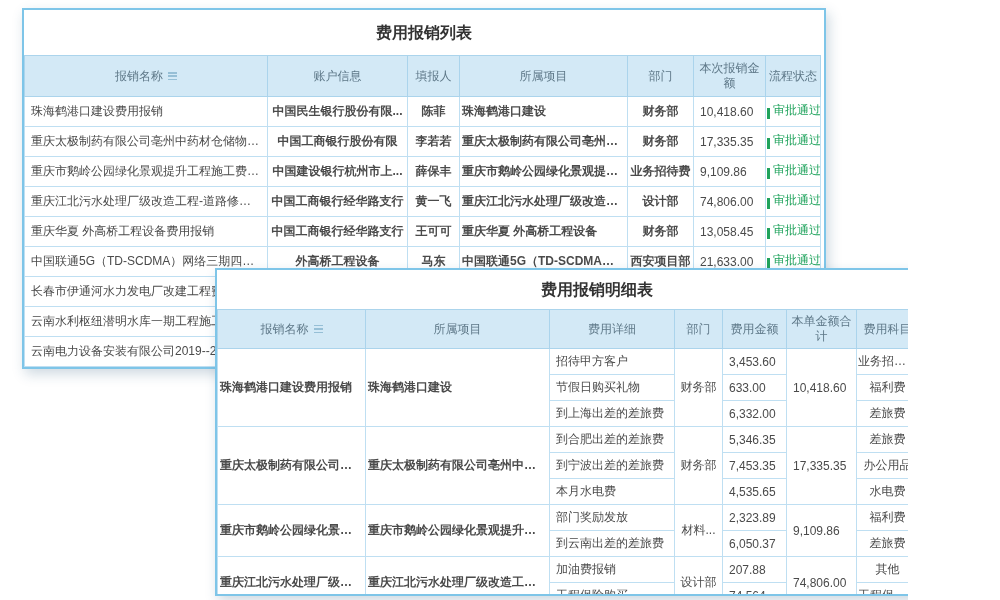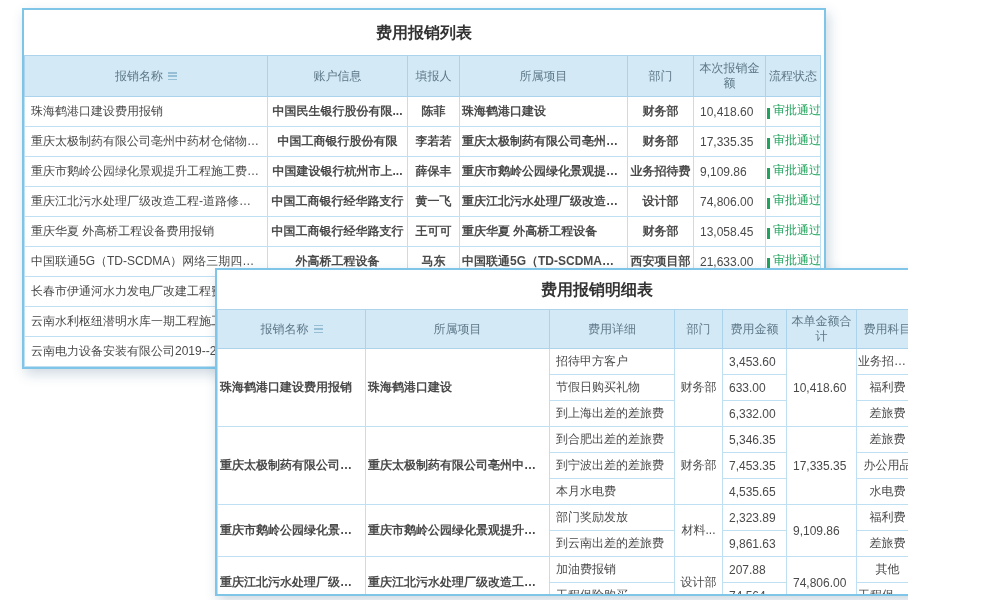--- a/index.html
+++ b/index.html
@@ -251,21 +251,21 @@
             <td class="ta-l link pad-s" rowspan="2">重庆市鹅岭公园绿化景观提升工程施工</td>
             <td class="ta-l">部门奖励发放</td>
             <td class="ta-c pad-xs" rowspan="2">材料...</td>
             <td class="ta-r">2,323.89</td>
             <td class="ta-r" rowspan="2">9,109.86</td>
             <td class="ta-c pad-xs">福利费</td>
             <td class="ta-c link pad-s" rowspan="2">薛保丰</td>
           </tr>
           <tr>
             <td class="ta-l">到云南出差的差旅费</td>
-            <td class="ta-r">9,861.63</td>
+            <td class="ta-r">6,050.37</td>
             <td class="ta-c pad-xs">差旅费</td>
           </tr>
           <tr>
             <td class="ta-l link pad-s" rowspan="2">重庆江北污水处理厂级改造工程-...</td>
             <td class="ta-l link pad-s" rowspan="2">重庆江北污水处理厂级改造工程-道路修复工</td>
             <td class="ta-l">加油费报销</td>
             <td class="ta-c pad-xs" rowspan="2">设计部</td>
             <td class="ta-r">207.88</td>
             <td class="ta-r" rowspan="2">74,806.00</td>
             <td class="ta-c pad-xs">其他</td>

